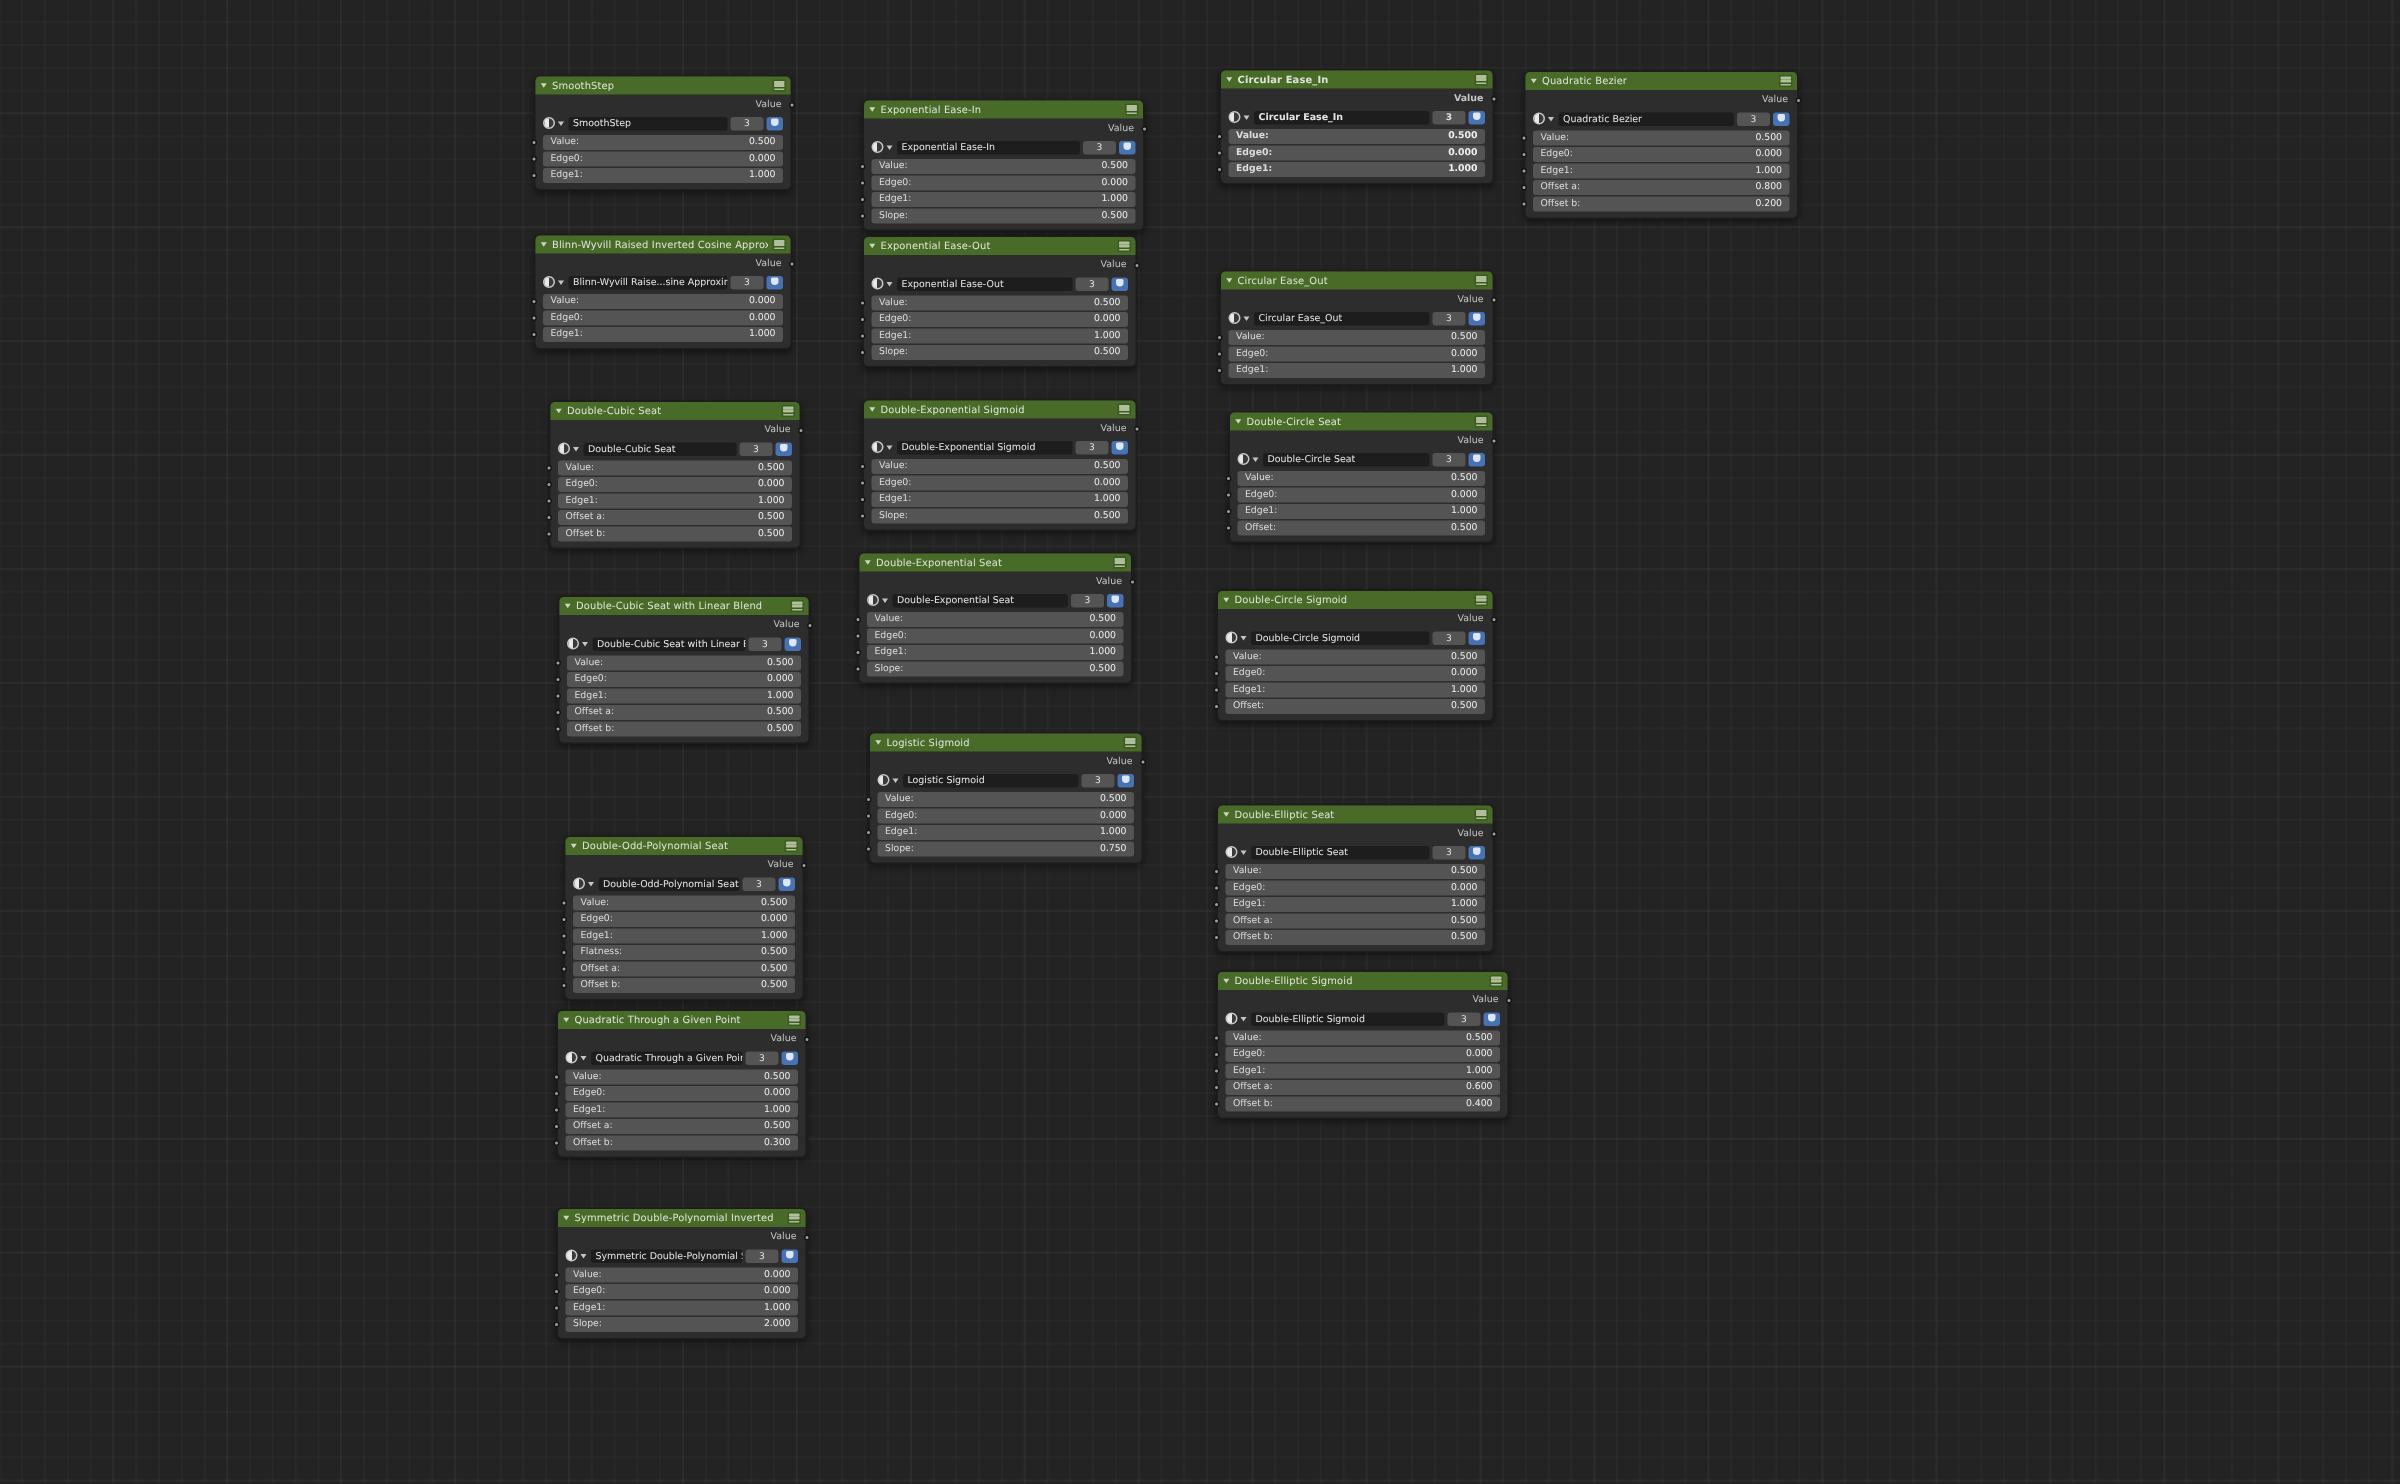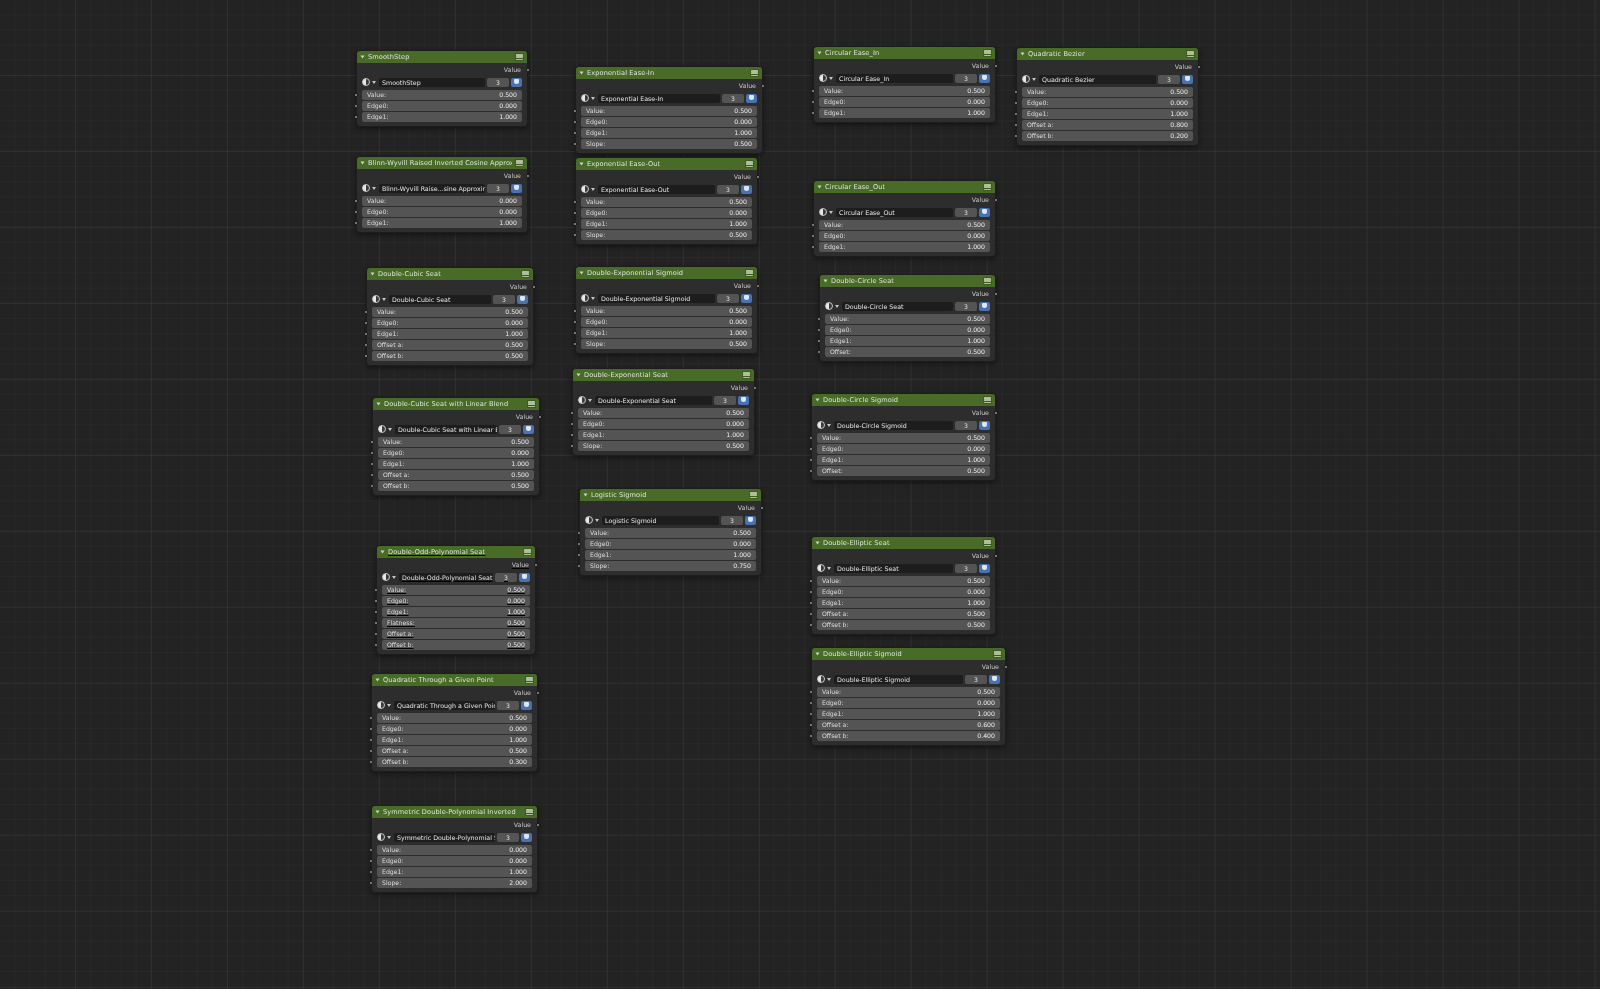--- a/index.html
+++ b/index.html
@@ -328,21 +328,21 @@
         </div>
         <div class="prop-row">
           <span class="socket in"></span>
           <div class="prop-box">
             <span class="prop-lbl">Offset b:</span>
             <span class="prop-val">0.500</span>
           </div>
         </div>
       </div>
     </div>
-    <div class="node" style="left: 376px; top: 545px; width: 160px; text-decoration: underline;">
+    <div class="node" style="left: 376px; top: 557px; width: 160px;">
       <div class="node-header">
         <span class="tri"></span>
         <span class="node-title">Double-Odd-Polynomial Seat</span>
         <span class="hdr-icon">
           <i></i>
           <i></i>
           <i></i>
         </span>
       </div>
       <div class="node-body">
@@ -765,21 +765,21 @@
         </div>
         <div class="prop-row">
           <span class="socket in"></span>
           <div class="prop-box">
             <span class="prop-lbl">Slope:</span>
             <span class="prop-val">0.750</span>
           </div>
         </div>
       </div>
     </div>
-    <div class="node" style="left: 813px; top: 46px; width: 183px;">
+    <div class="node" style="left: 813px; top: 46px; width: 183px; font-weight: bold;">
       <div class="node-header">
         <span class="tri"></span>
         <span class="node-title">Circular Ease_In</span>
         <span class="hdr-icon">
           <i></i>
           <i></i>
           <i></i>
         </span>
       </div>
       <div class="node-body">

